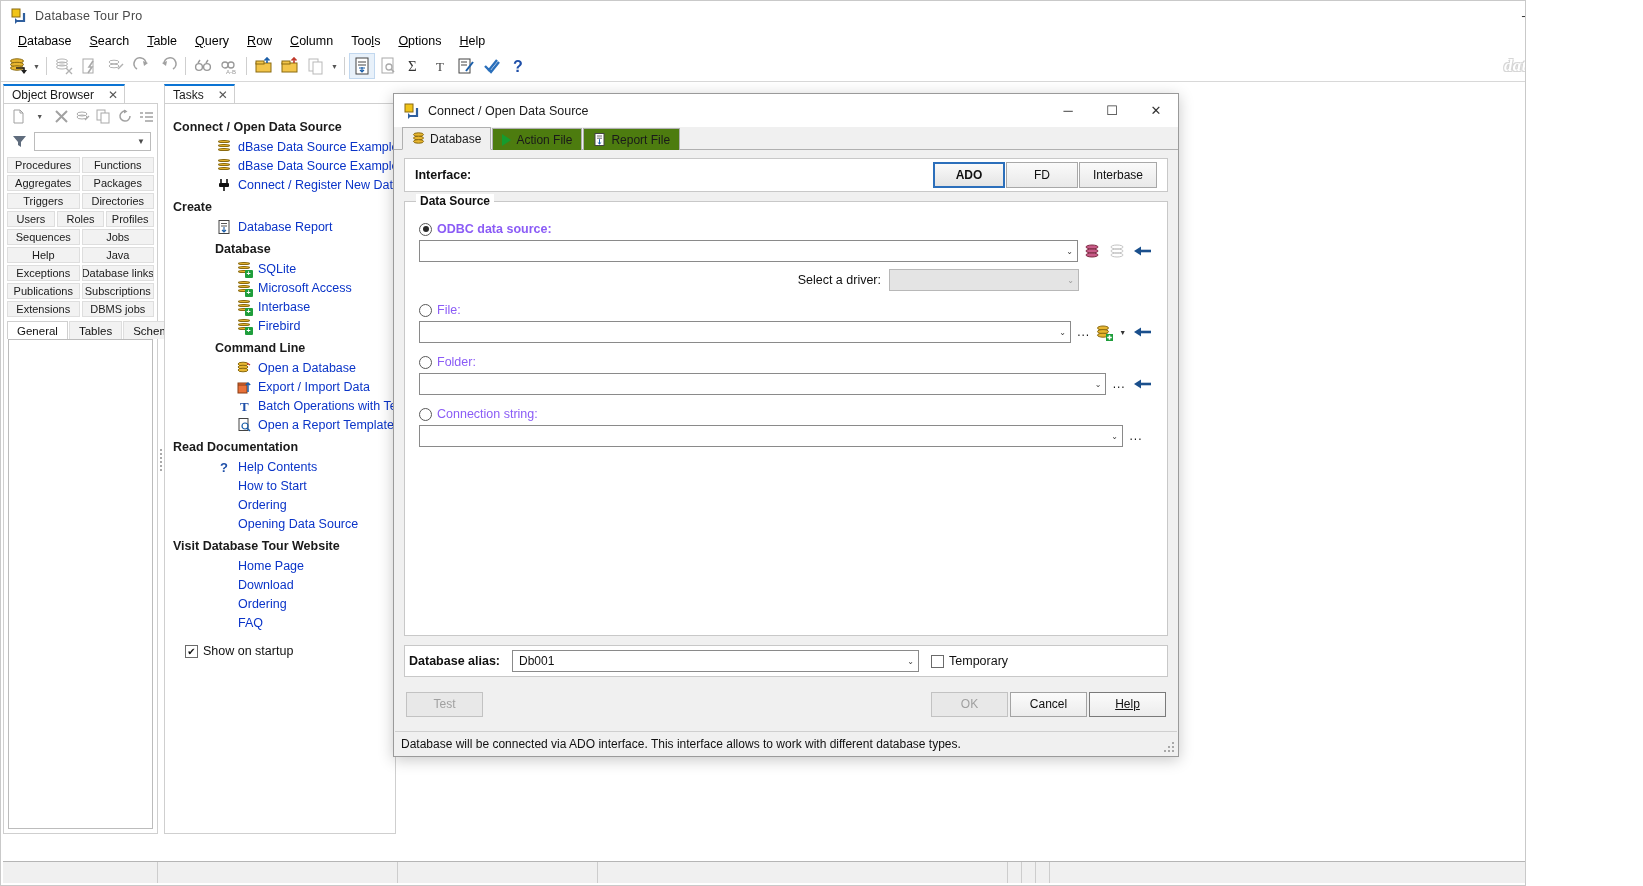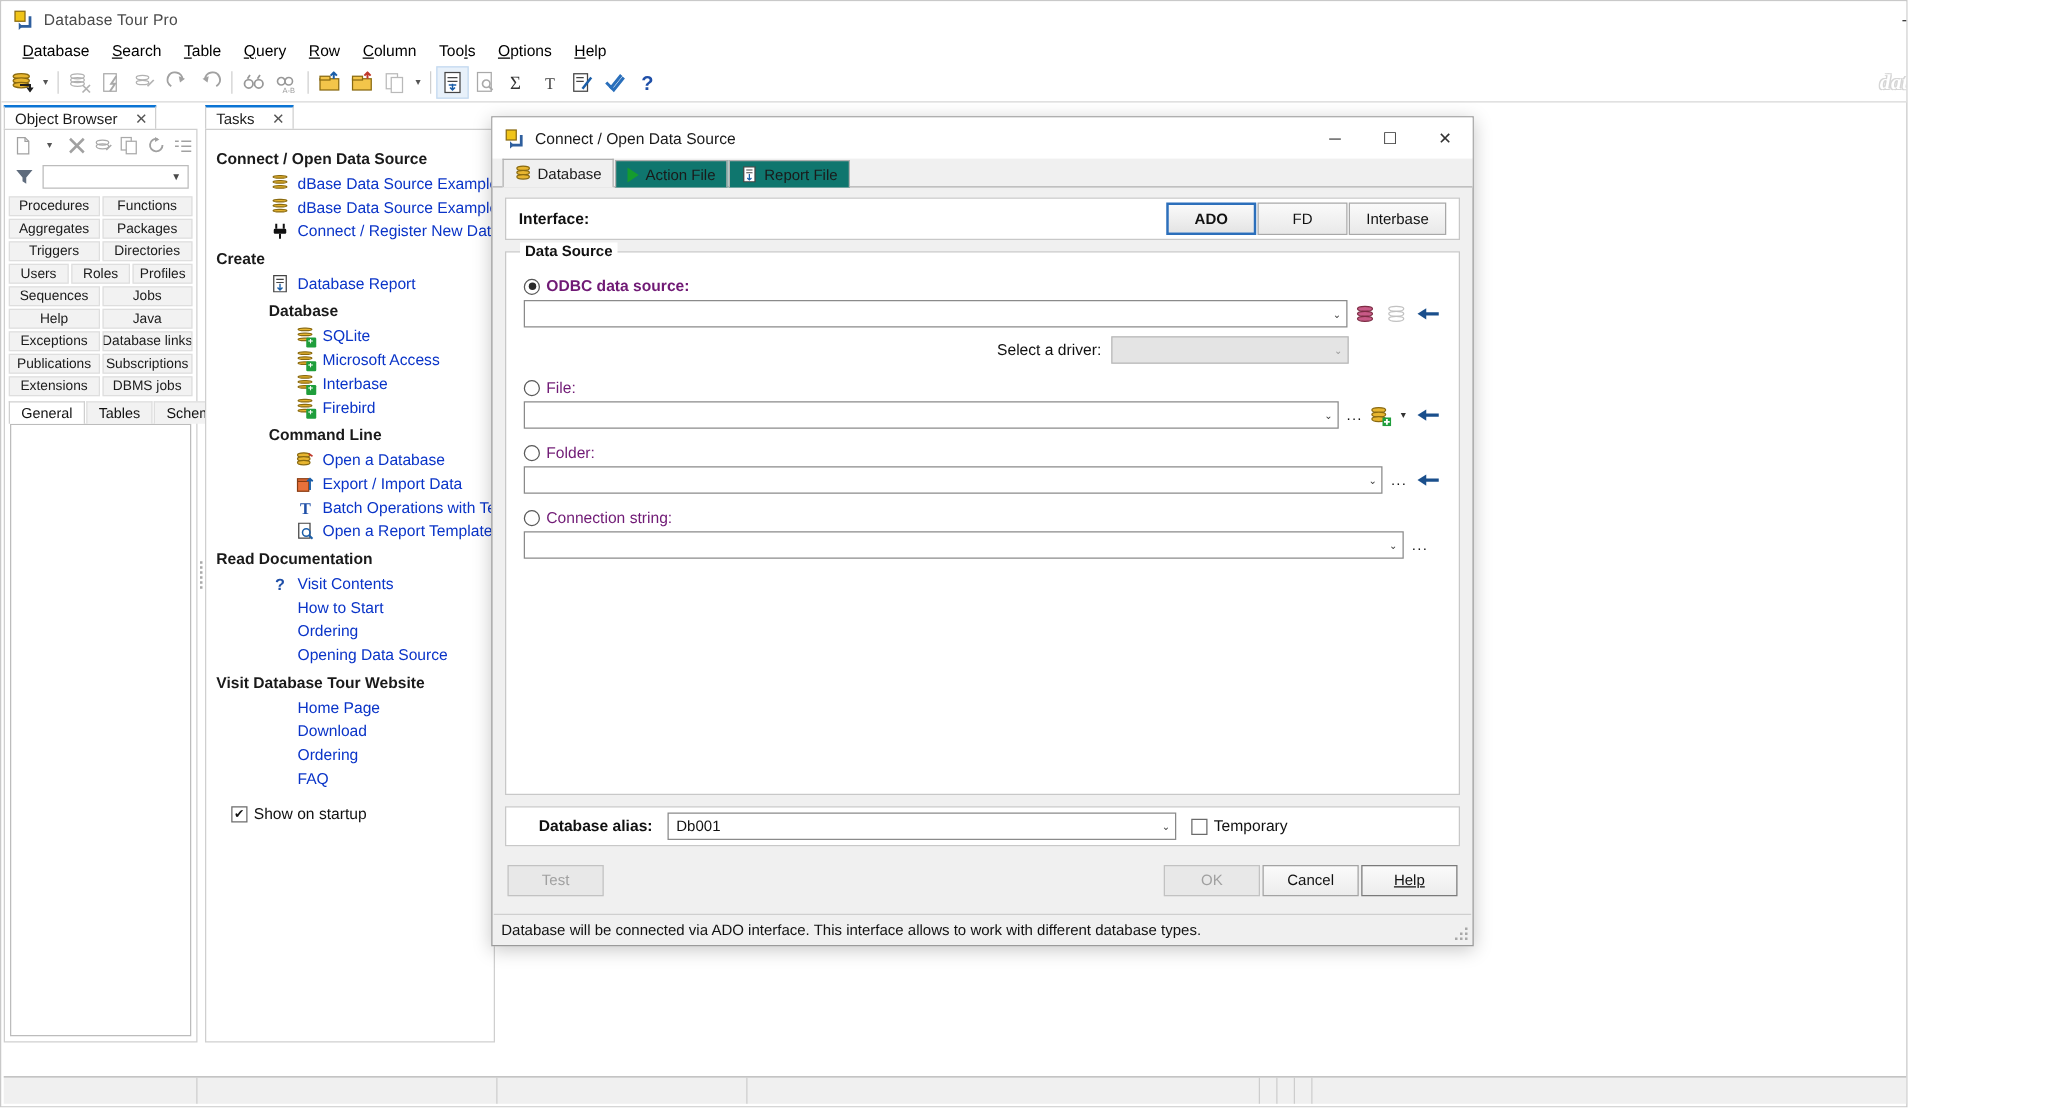--- a/index.html
+++ b/index.html
@@ -190,21 +190,21 @@
 
   .dlg-tabs {
     height: 23px; display: flex; align-items: flex-end; padding-left: 8px;
     background: #f0f0f0; position: relative;
   }
   .dlg-tabs::after {
     content: ""; position: absolute; left: 0; right: 0; bottom: 0; height: 1px; background: #b0b0b0;
   }
   .dlg-tab {
     height: 22px; display: flex; align-items: center; gap: 5px; padding: 0 9px;
-    font-size: 12px; color: #1a1a1a; background: #0f766e;
+    font-size: 12px; color: #1a1a1a; background: #4d7c0f;
     border: 1px solid #b0b0b0; border-bottom: none; margin-right: 1px;
     position: relative; z-index: 2;
   }
   .dlg-tab.sel { background: #f0f0f0; height: 23px; border-bottom: 1px solid #f0f0f0; }
 
   .dlg-inner { padding: 8px 10px 0 10px; }
   .iface-row {
     height: 34px; background: #ffffff; border: 1px solid #c8c8c8;
     display: flex; align-items: center; padding: 0 10px;
   }
@@ -226,21 +226,21 @@
     position: absolute; left: 11px; top: -1px; font-size: 12px; font-weight: bold;
     color: #111; background: #ffffff; padding: 0 4px; transform: translateY(-50%);
   }
   .radio-row { display: flex; align-items: center; gap: 5px; margin-top: 6px; }
   .radio {
     width: 13px; height: 13px; border-radius: 50%; border: 1px solid #585858;
     background: #fff; display: flex; align-items: center; justify-content: center; flex: none;
   }
   .radio i { width: 6px; height: 6px; border-radius: 50%; background: #2a2a2a; display: none; }
   .radio.on i { display: block; }
-  .radio-label { font-size: 12.5px; color: #701a75; }
+  .radio-label { font-size: 12.5px; color: #8b5cf6; }
   .radio-label.bold { font-weight: bold; }
 
   .field-row { display: flex; align-items: center; gap: 4px; margin-top: 4px; }
   .txtcombo {
     height: 22px; background: #ffffff; border: 1px solid #8a8a8a;
     display: flex; align-items: center; padding: 0 4px 0 6px;
     font-size: 12px; color: #111;
   }
   .txtcombo .val { flex: 1; }
   .txtcombo .arw { font-size: 8px; color: #3d3d3d; padding-left: 4px; }
@@ -251,21 +251,21 @@
     display: flex; align-items: center; justify-content: center; letter-spacing: 1px;
   }
   .icon-btn {
     width: 21px; height: 21px; display: flex; align-items: center; justify-content: center; flex: none;
   }
   .driver-row { display: flex; align-items: center; margin-top: 7px; }
   .driver-label { font-size: 12.5px; color: #111; width: 100%; text-align: right; padding-right: 8px; }
 
   .alias-bar {
     margin-top: 9px; height: 32px; background: #ffffff; border: 1px solid #c8c8c8;
-    display: flex; align-items: center; padding: 0 26px;
+    display: flex; align-items: center; padding: 0 4px;
   }
   .alias-label { font-size: 12.5px; font-weight: bold; color: #111; margin-right: 12px; }
   .temp-row { display: flex; align-items: flex-end; gap: 5px; margin-left: 12px; font-size: 12.5px; color: #111; }
 
   .dlg-buttons {
     position: absolute; left: 0; right: 0; bottom: 30px; height: 44px;
     display: flex; align-items: center; padding: 0 12px;
   }
   .dbtn {
     width: 77px; height: 25px; font-size: 12px; color: #111;
@@ -703,21 +703,21 @@
         <span class="lbl">Open a Report Template</span>
       </div>
 
       <div class="tk-head">Read Documentation</div>
       <div class="tk-item">
         <span class="ico">
           <svg width="14" height="14" viewBox="0 0 14 14">
               <text x="3" y="12" font-size="13" font-weight="bold" fill="#1f4fa8" font-family="Liberation Sans">?</text>
             </svg>
         </span>
-        <span class="lbl">Visit Contents</span>
+        <span class="lbl">Help Contents</span>
       </div>
       <div class="tk-item textonly">
         <span class="lbl">How to Start</span>
       </div>
       <div class="tk-item textonly">
         <span class="lbl">Ordering</span>
       </div>
       <div class="tk-item textonly">
         <span class="lbl">Opening Data Source</span>
       </div>

